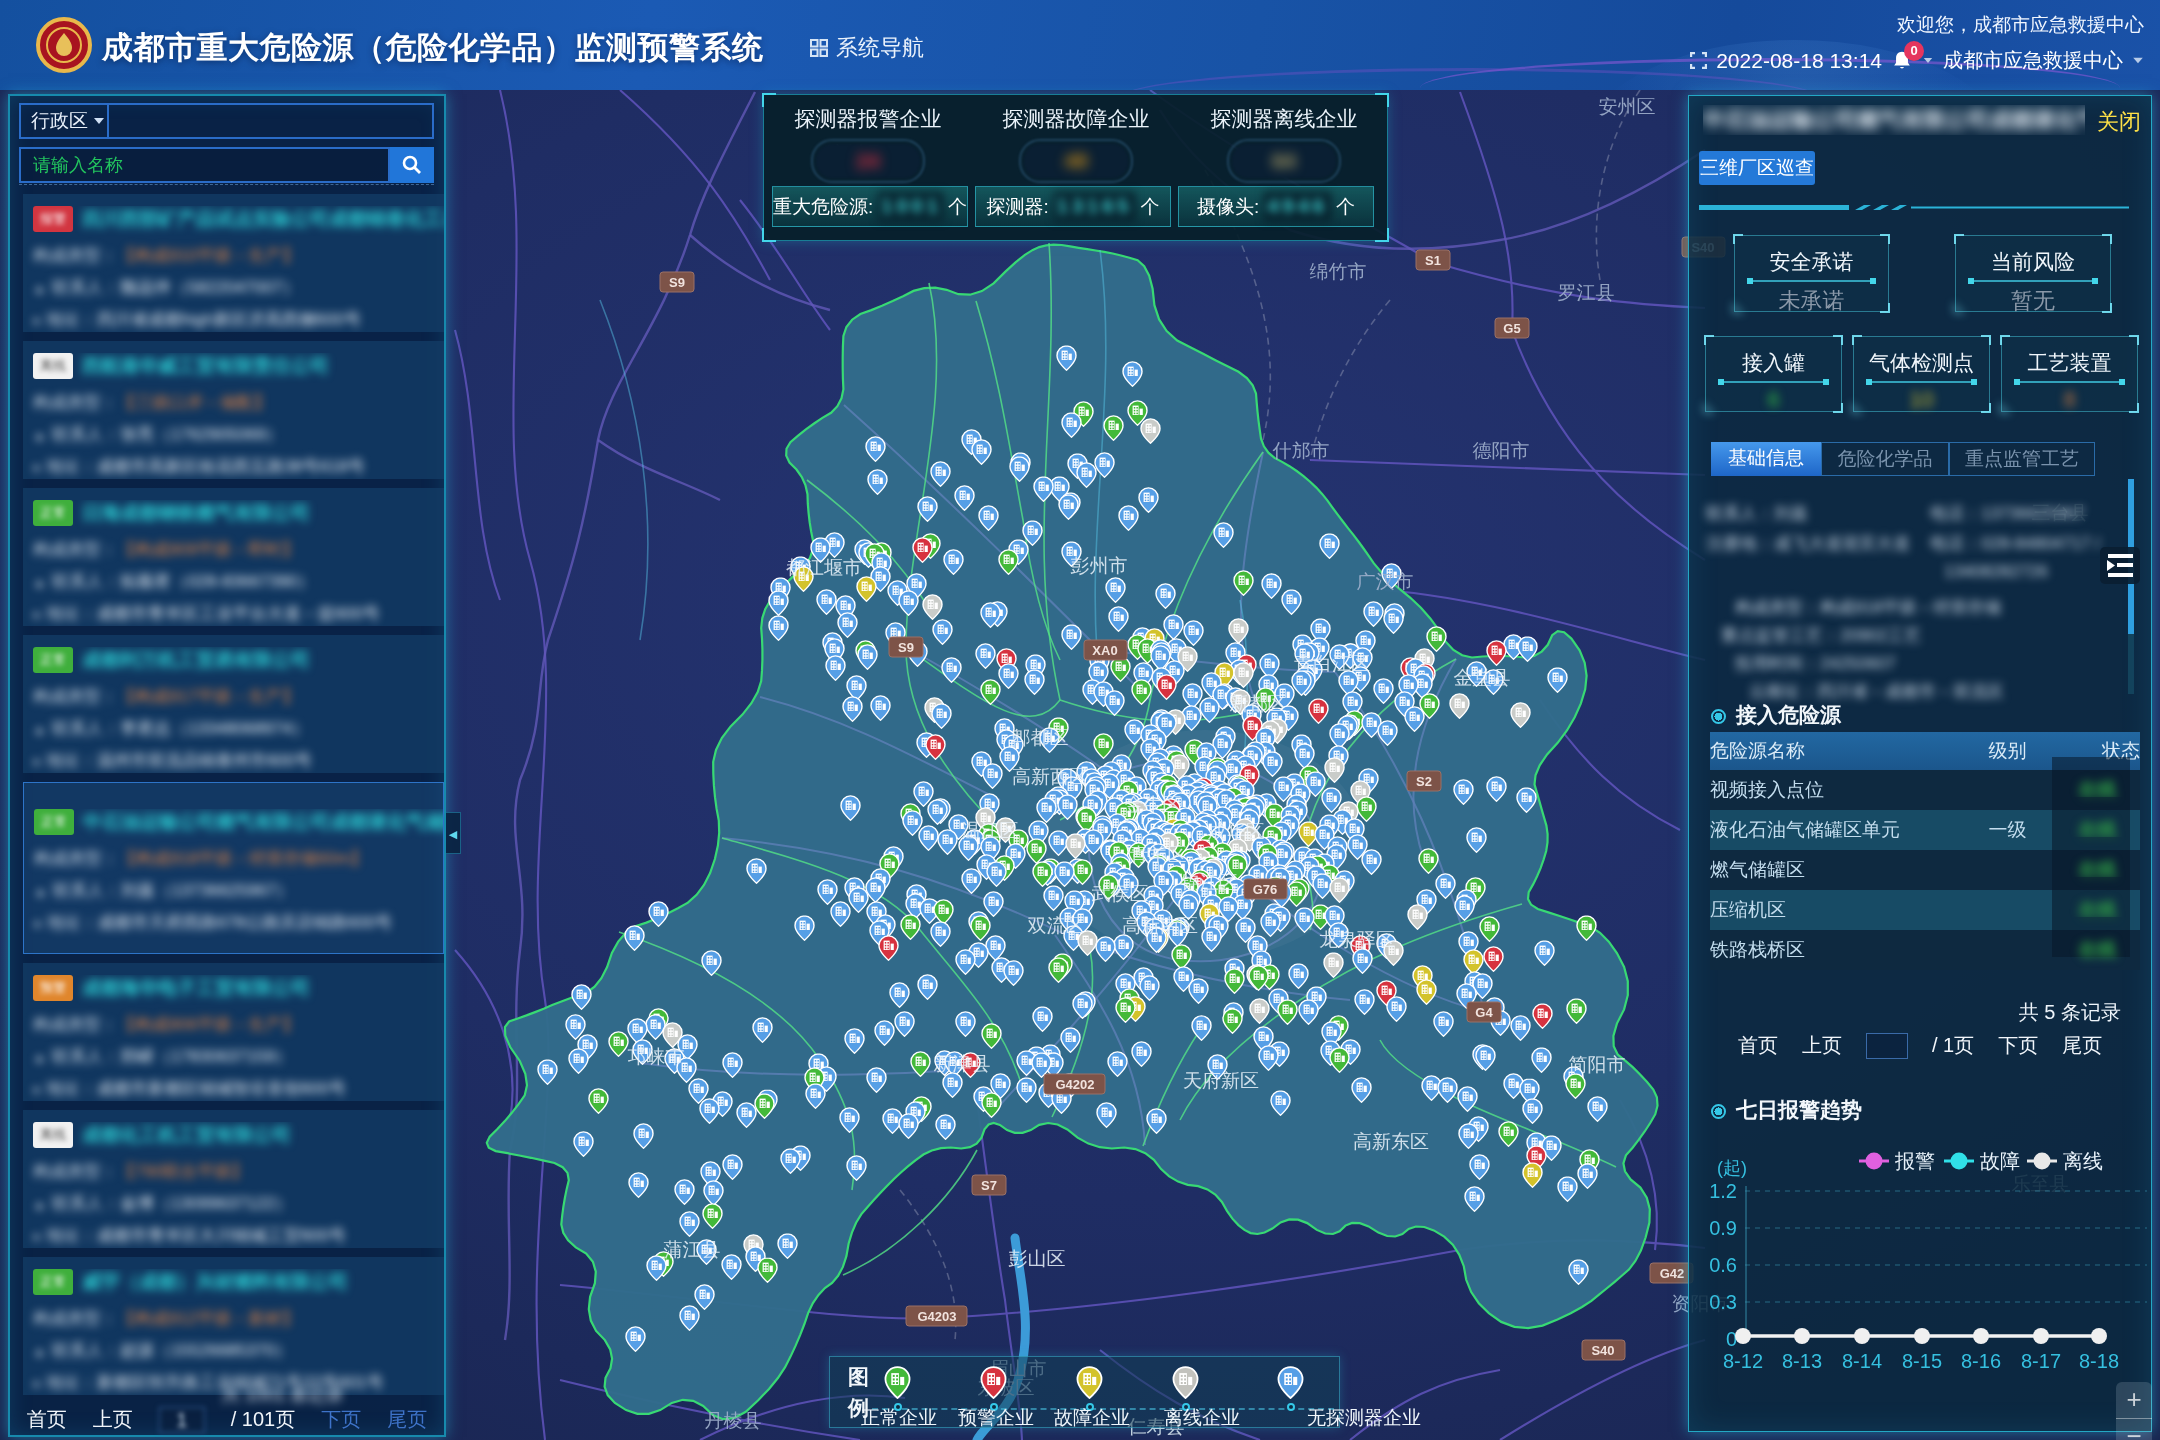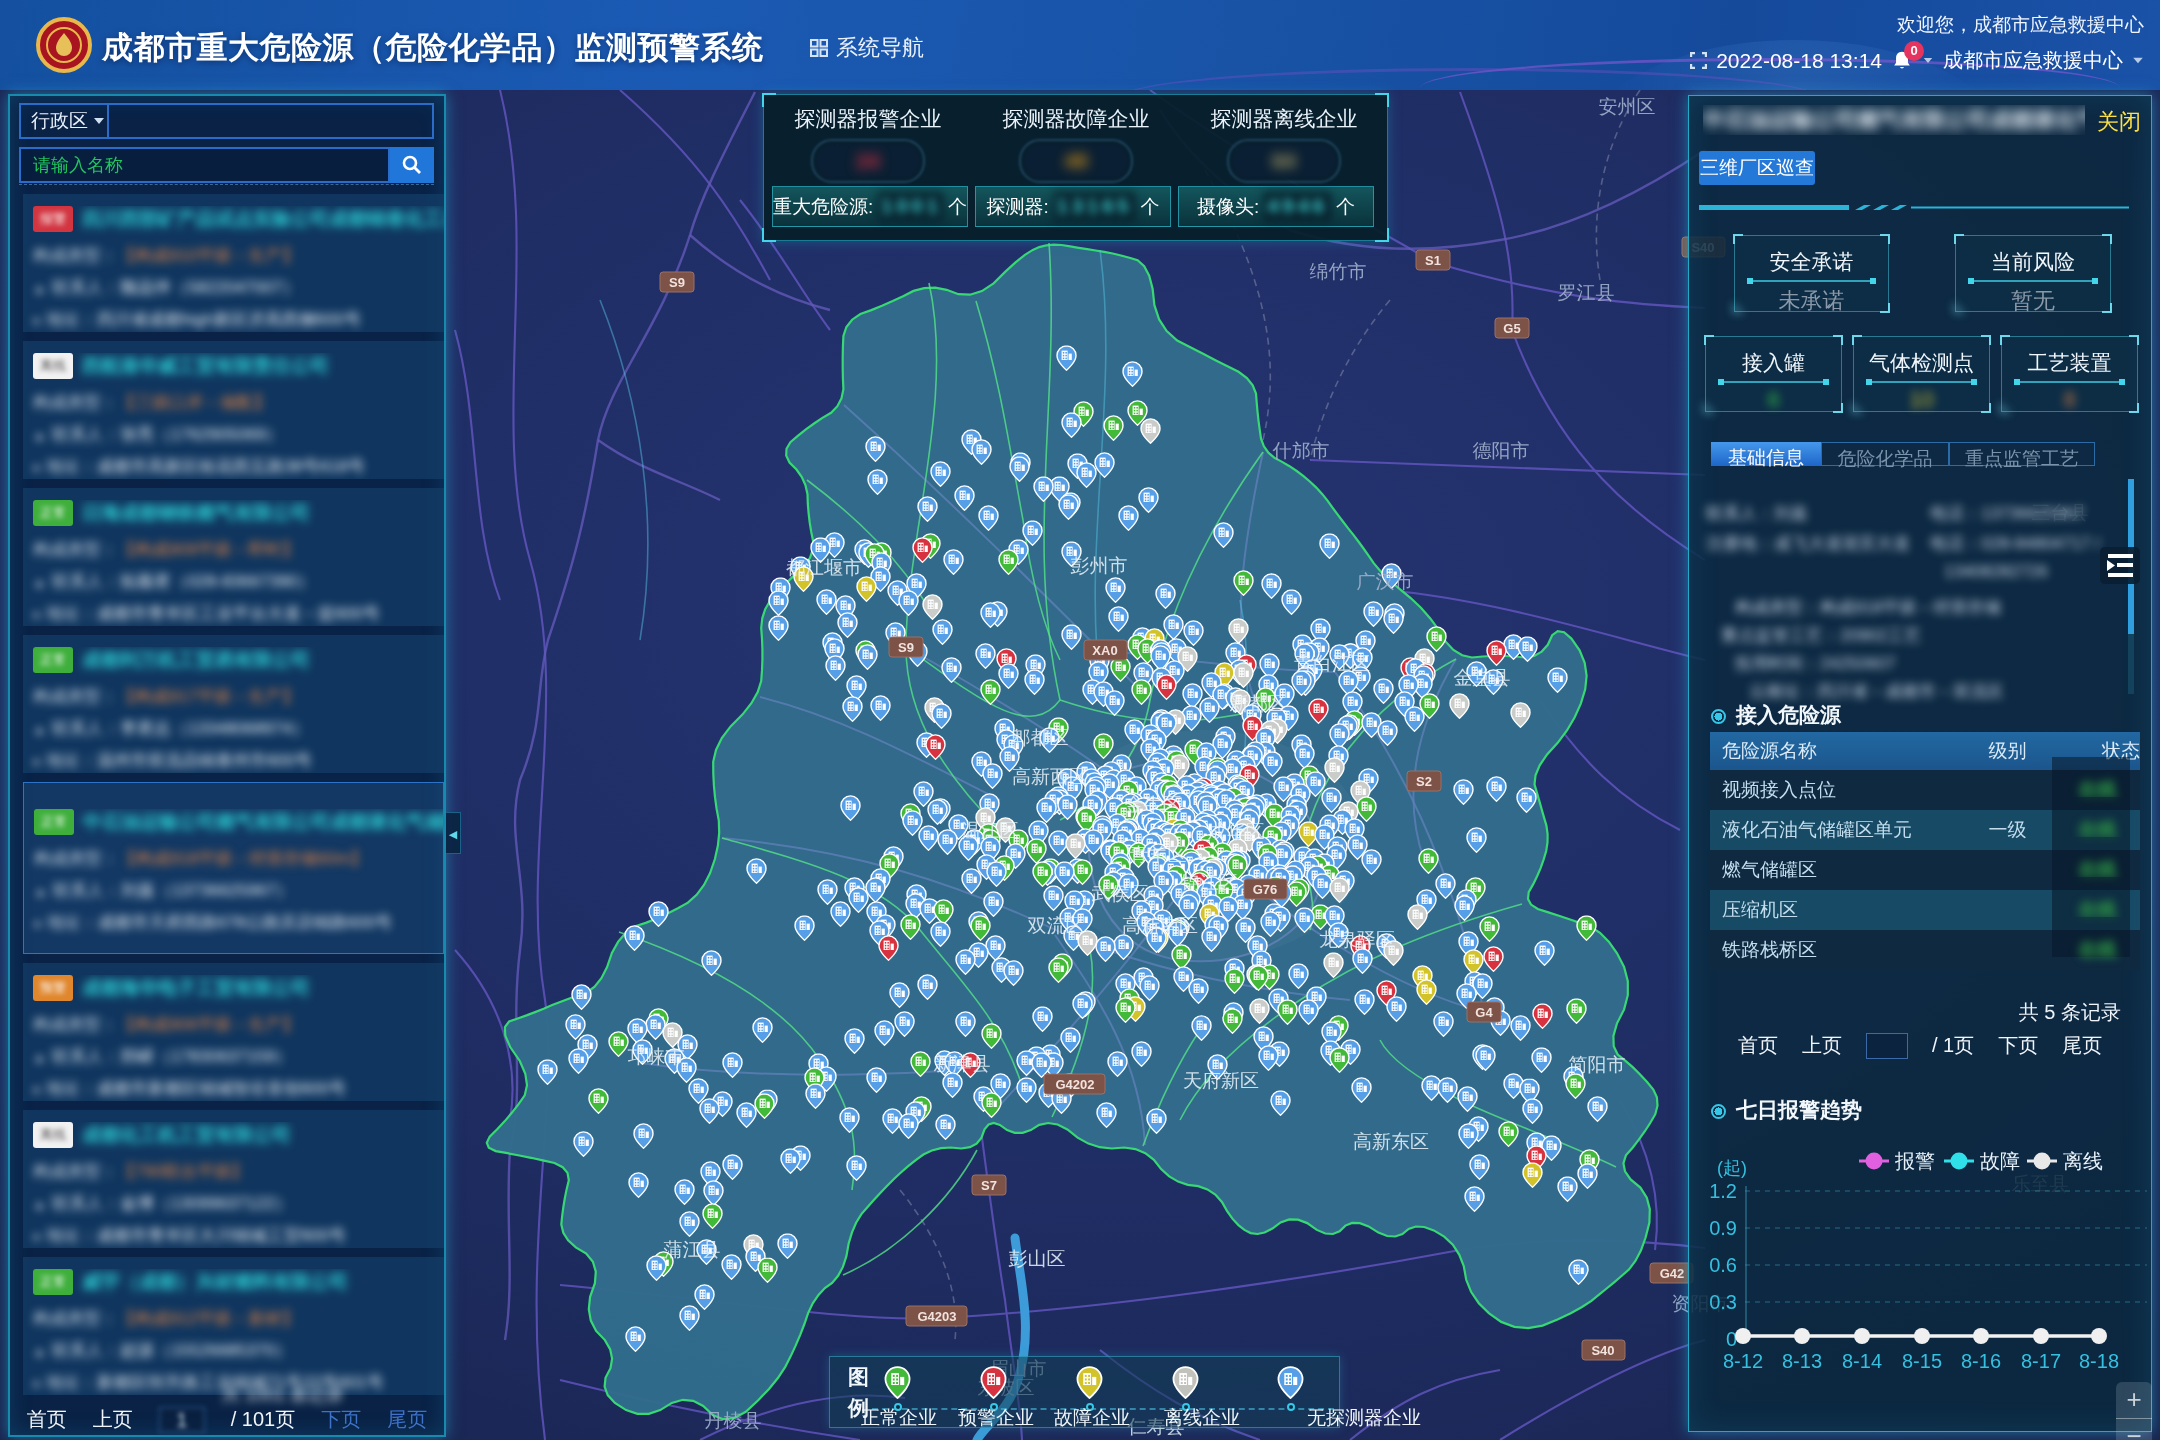--- a/index.html
+++ b/index.html
@@ -79,32 +79,32 @@
 .cbox .k {position:absolute;width:10px;height:10px;border:2px solid rgba(120,230,250,0.9)}
 .cbox .k.tl {left:-2px;top:-2px;border-right:none;border-bottom:none}
 .cbox .k.tr {right:-2px;top:-2px;border-left:none;border-bottom:none}
 .cbox .k.bl {left:-2px;bottom:-2px;border-right:none;border-top:none}
 .cbox .k.br {right:-2px;bottom:-2px;border-left:none;border-top:none}
 .cbox .t {position:absolute;top:12px;width:100%;text-align:center;color:#f0f6fb;font-size:21px}
 .cbox .dv {position:absolute;top:44px;left:14px;right:14px;border-top:2px solid rgba(60,190,215,0.8)}
 .cbox .dv:before,.cbox .dv:after {content:"";position:absolute;top:-4px;width:6px;height:6px;background:#43d6ea}
 .cbox .dv:before {left:-2px} .cbox .dv:after {right:-2px}
 .cbox .v {position:absolute;top:50px;width:100%;text-align:center;font-size:22px;color:#8a98a8}
-#tabs {position:absolute;left:22px;top:346px;width:384px;height:24px;display:flex}
+#tabs {position:absolute;left:22px;top:346px;width:384px;height:34px;display:flex}
 #tabs .tb {flex:1 1 0;text-align:center;line-height:32px;font-size:19px;color:#7a93ad;border:1px solid #2a6ba8}
 #tabs .tb.act {background:linear-gradient(180deg,#4598ec,#1e66c8);color:#fff;border:none}
 .inforow {position:absolute;color:#c8d6e4;font-size:17px;white-space:nowrap}
 .rhd {position:absolute;left:22px;color:#f2f7fb;font-size:21px;font-weight:bold}
 .radio {display:inline-block;width:15px;height:15px;border:2px solid #35c8e8;border-radius:50%;margin-right:10px;vertical-align:-2px;background:radial-gradient(circle,#35c8e8 0 4px,transparent 4px)}
 #tbl {position:absolute;left:21px;top:636px;width:430px;font-size:19px}
 #tbl .hd {height:38px;background:linear-gradient(180deg,#2268a2,#1b568c);color:#dcecf8;display:flex;align-items:center}
 #tbl .row {height:40px;display:flex;align-items:center;color:#c3ddee}
 #tbl .row:nth-child(even) {background:rgba(15,41,63,0.85)}
 #tbl .row:nth-child(odd) {background:rgba(26,84,110,0.8)}
-#tbl .c1 {width:250px;padding-left:12px}
+#tbl .c1 {width:250px;}
 #tbl .c2 {width:95px}
 #tbl .c3 {width:85px;position:relative}
 #tbl .st {position:absolute;left:-3px;top:-20px;width:78px;height:40px;background:rgba(8,24,40,0.55)}
 #tbl .stx {position:relative;color:#2f9e46;font-weight:bold}
 #rrec {position:absolute;right:30px;top:903px;color:#eef4fa;font-size:20px}
 #rpag {position:absolute;left:0;top:936px;width:100%;display:flex;justify-content:center;gap:24px;color:#f2f6fb;font-size:20px;align-items:center}
 #rpag .pin {width:42px;height:26px;border:1px solid #3a6aa8;background:rgba(10,30,60,0.5)}
 #chart {position:absolute;left:0;top:1040px;width:464px;height:290px}
 #rsb {position:absolute;left:439px;top:383px;width:6px;height:215px;background:rgba(20,70,95,0.9)}
 #rsb .th {position:absolute;left:0;top:0;width:6px;height:155px;background:#2f9fe0}

